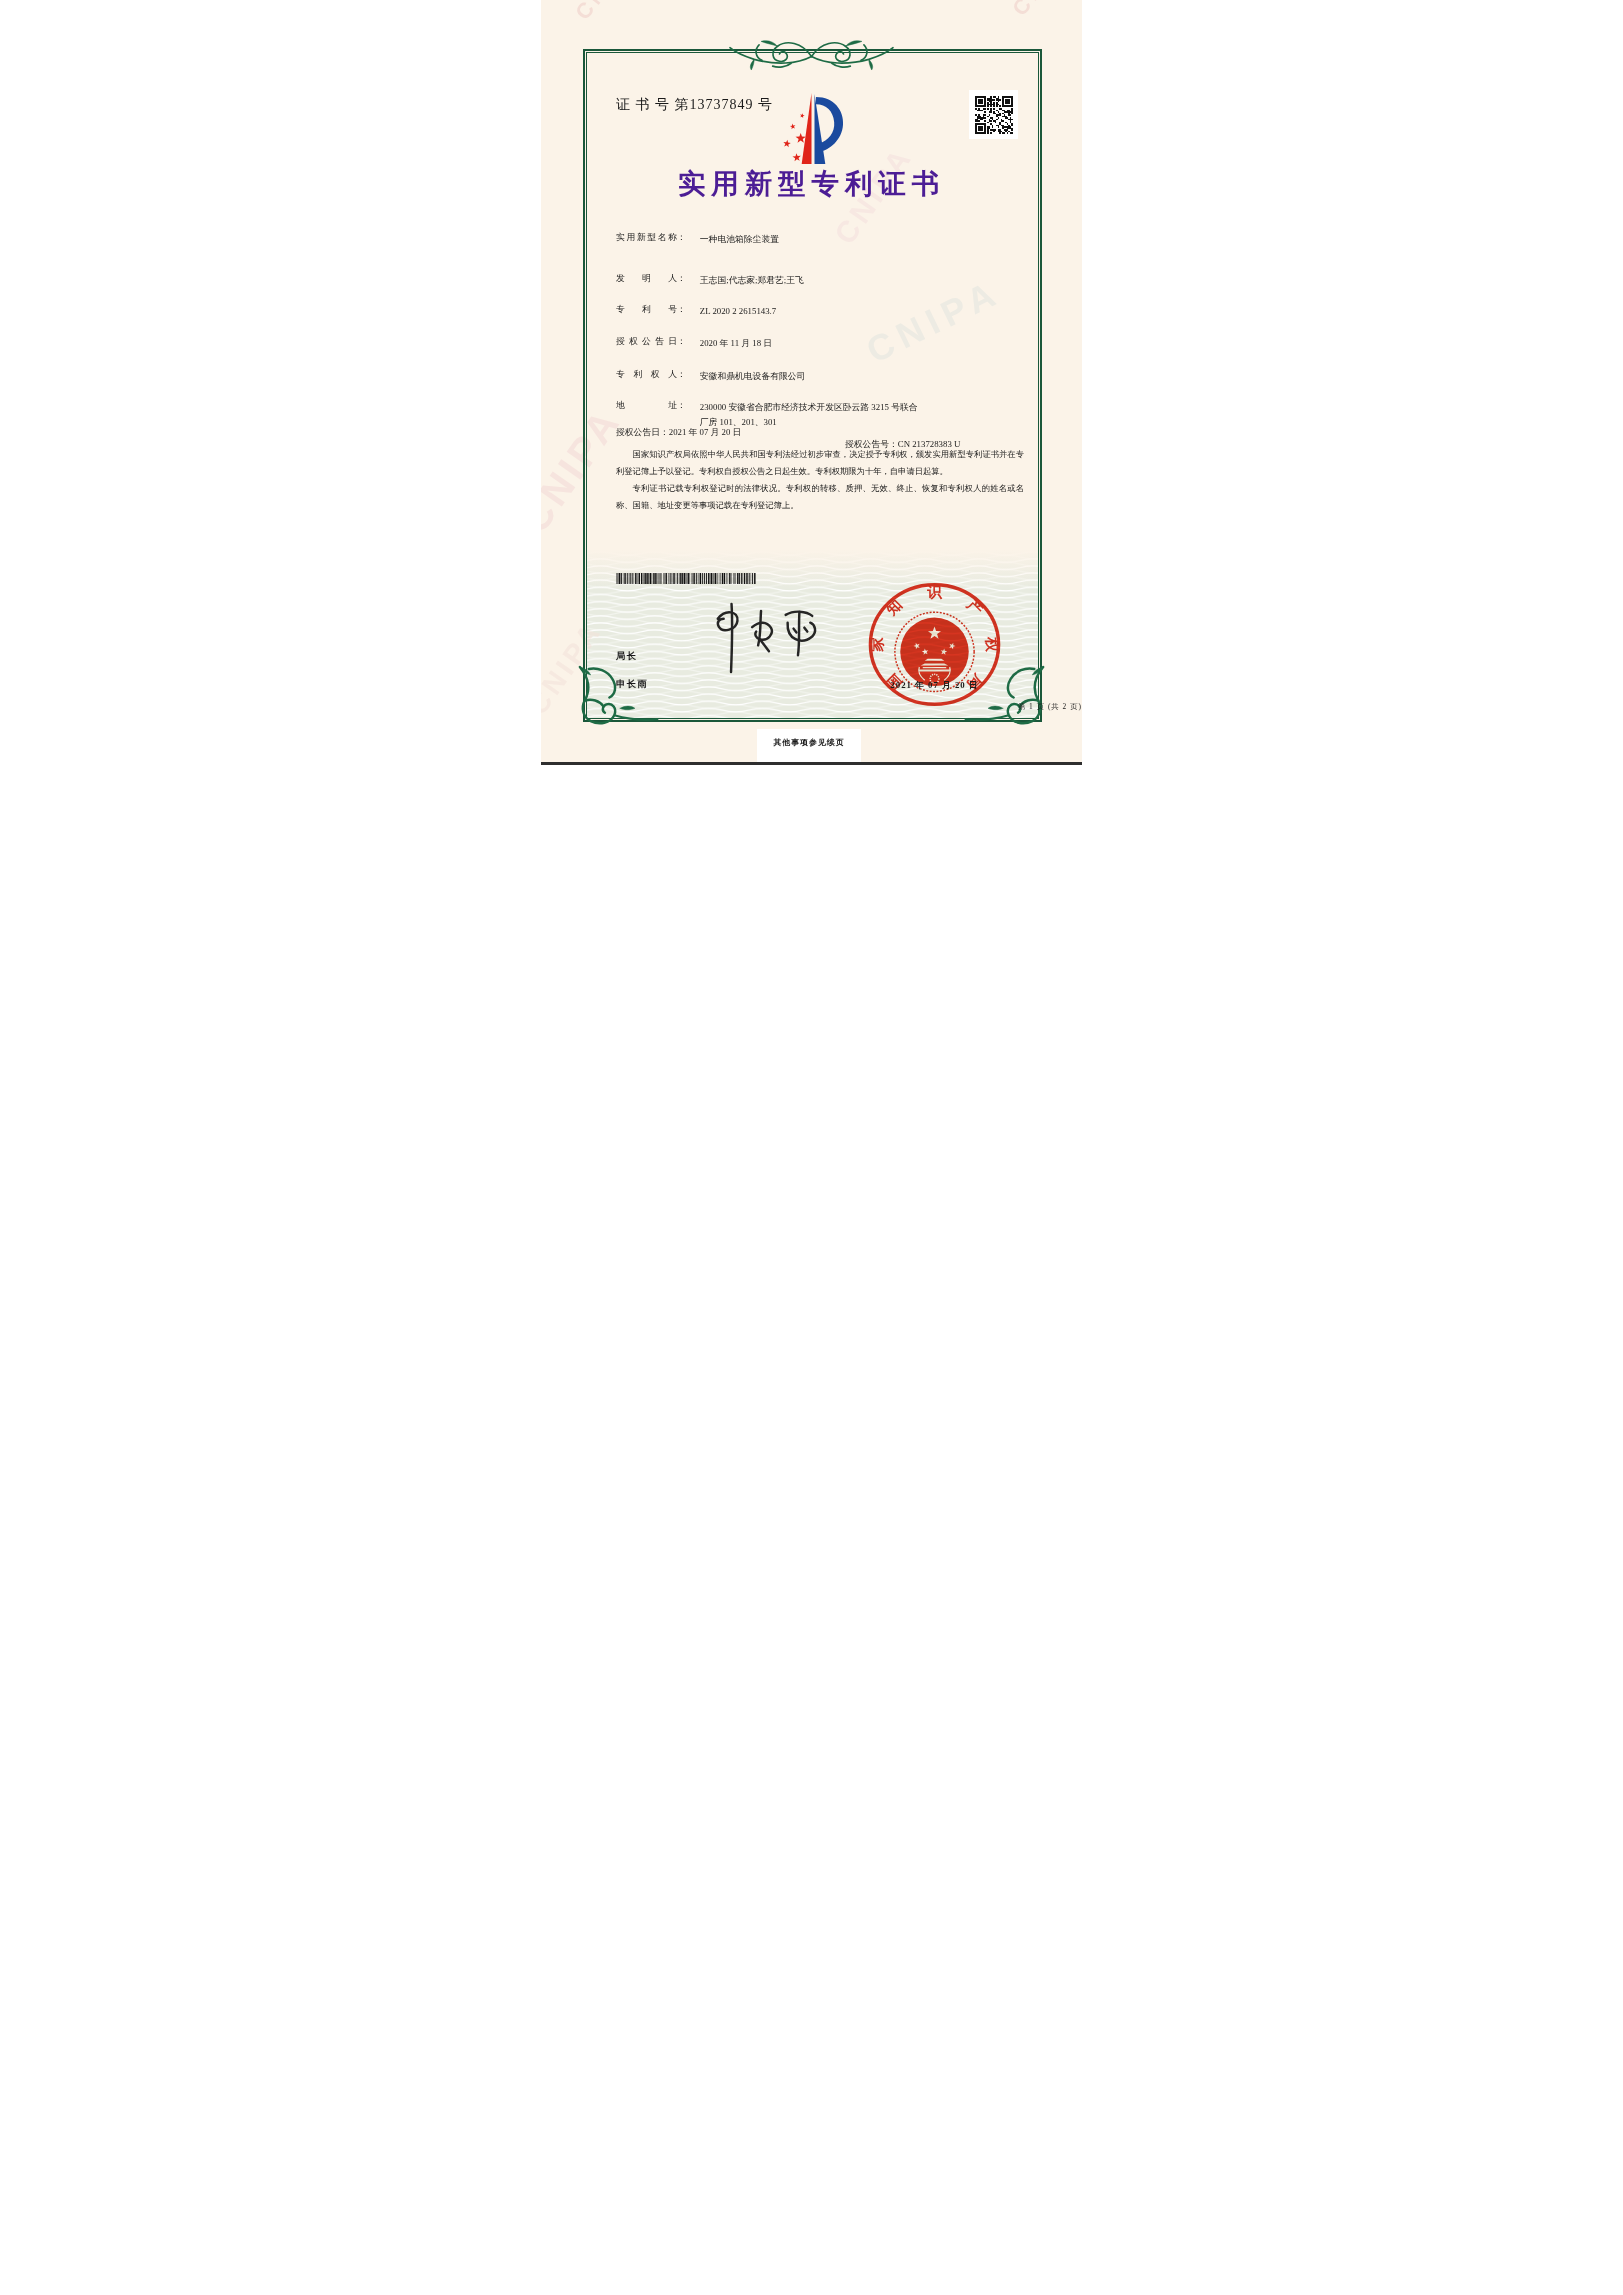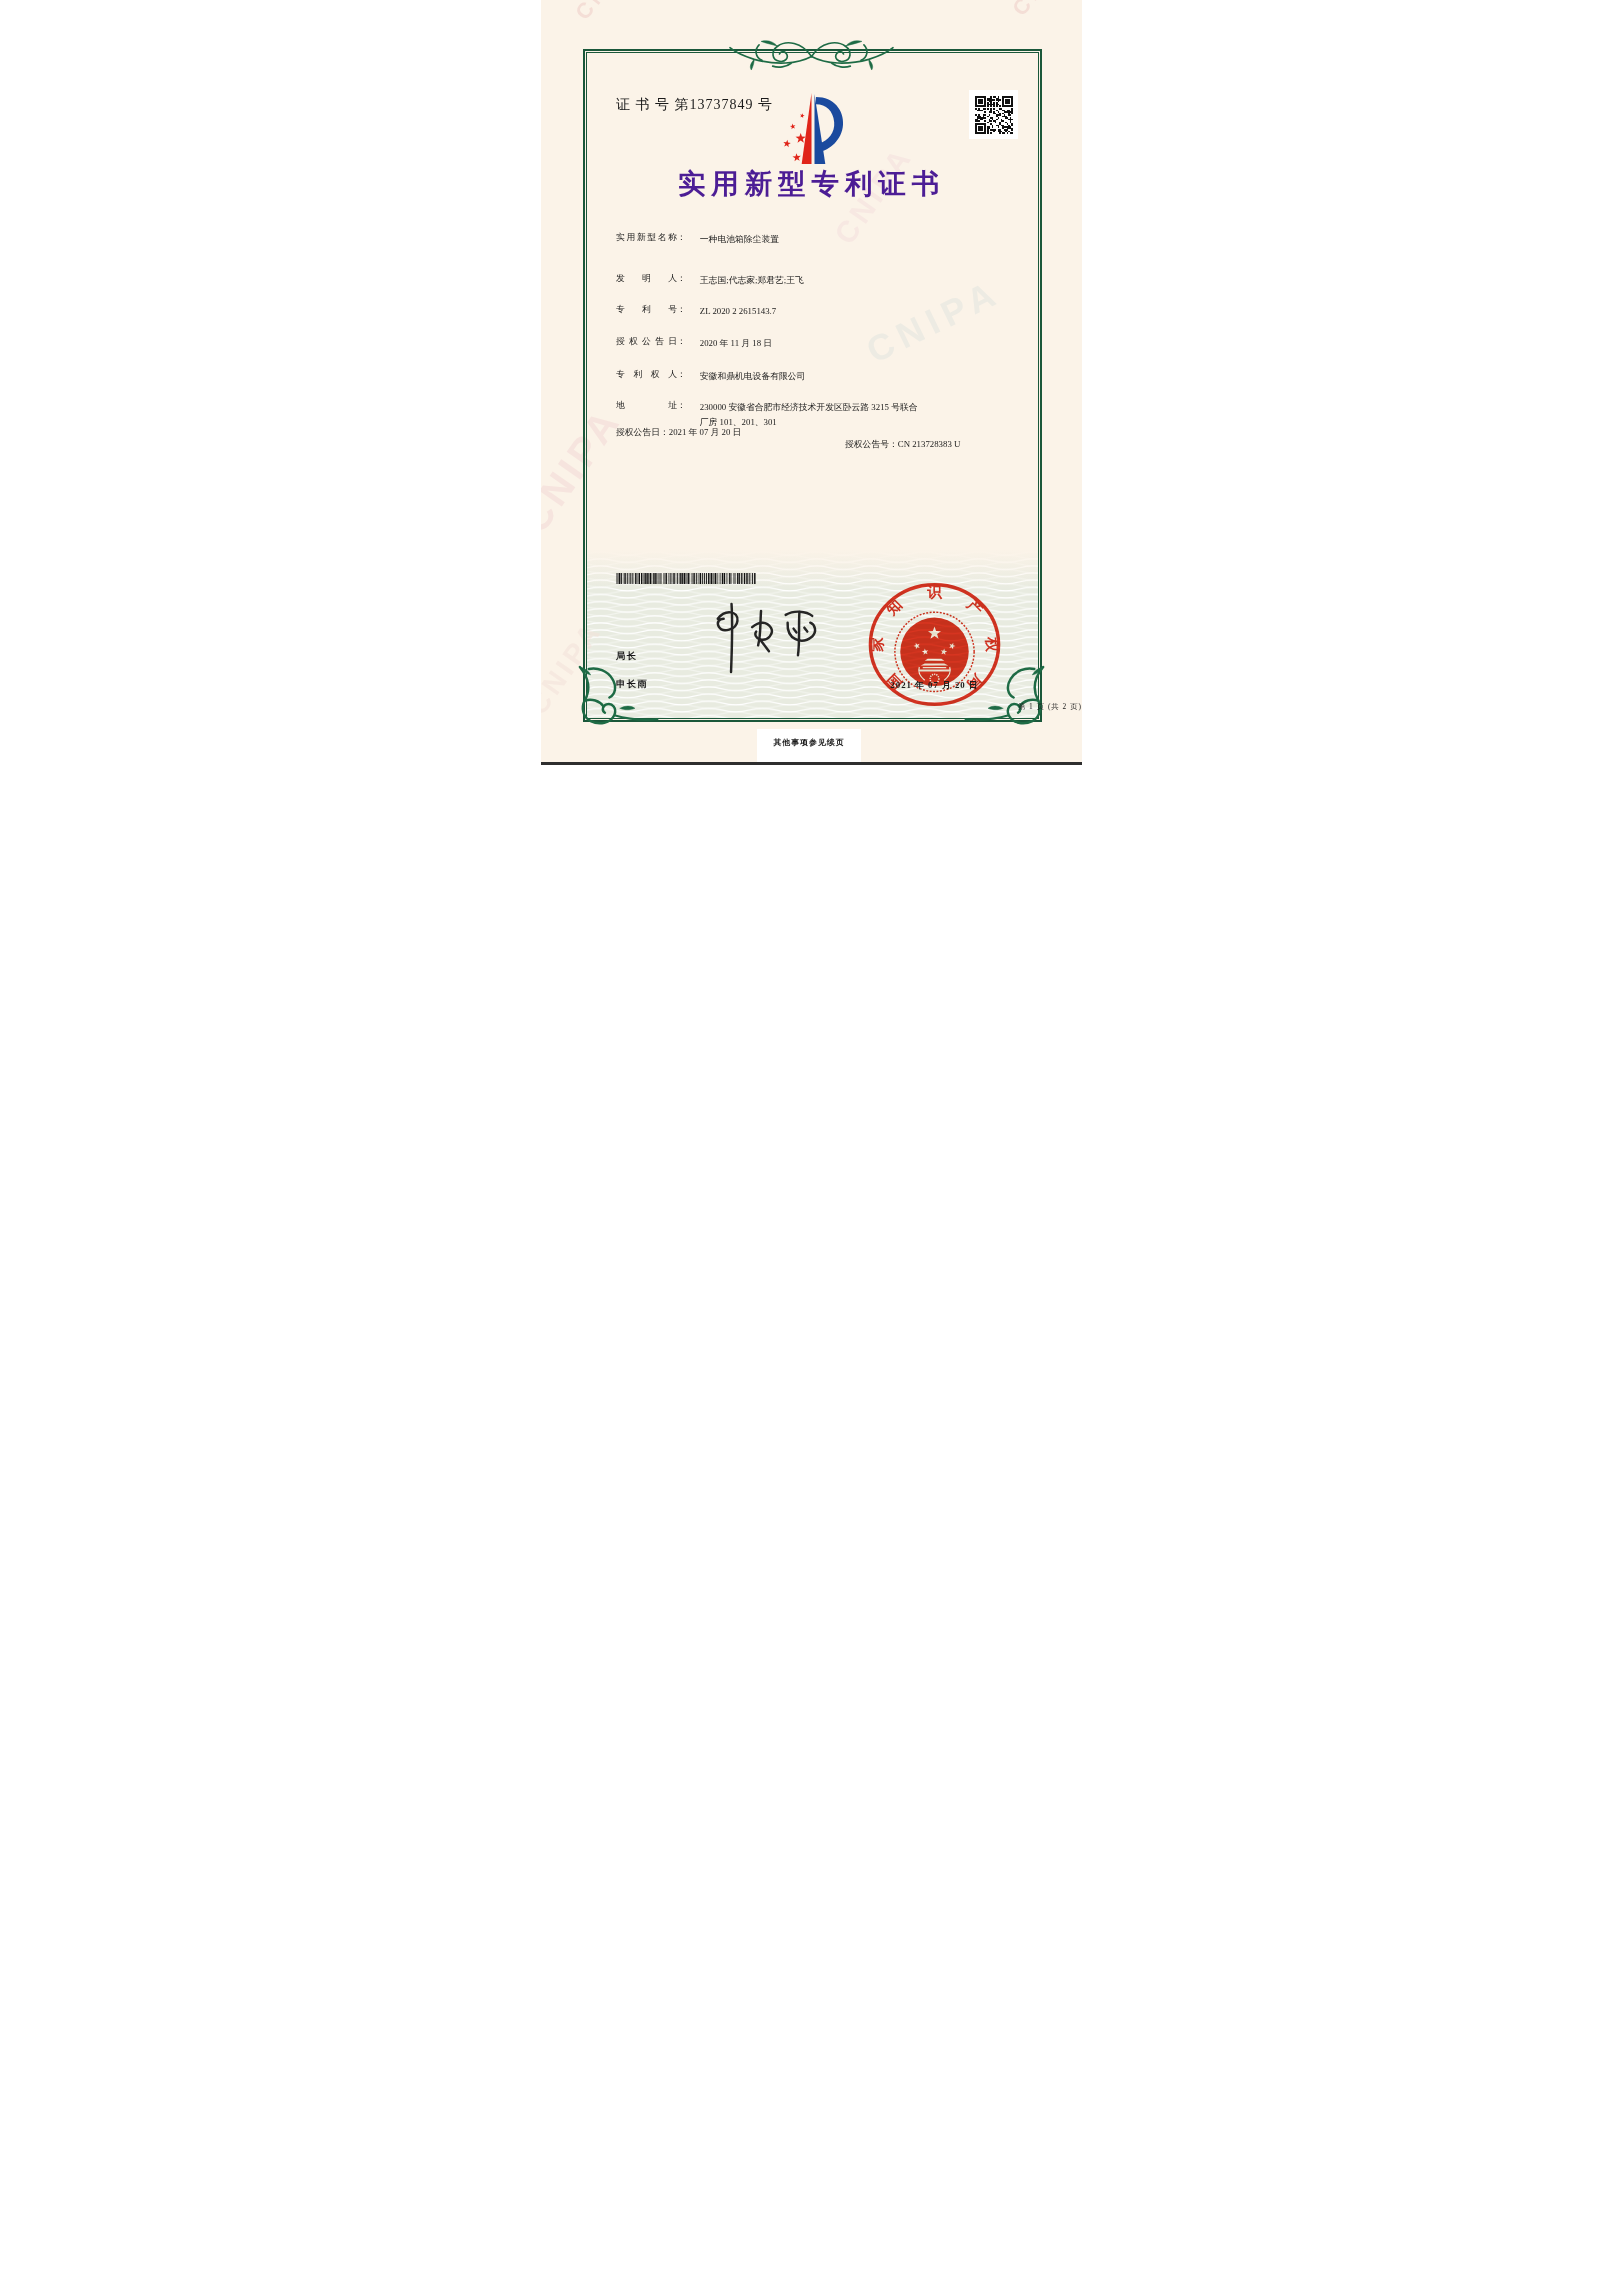--- a/index.html
+++ b/index.html
@@ -473,20 +473,24 @@
     <span class="lbl">地　　　址</span><span class="colon">：</span><span class="val"><span>230000 安徽省合肥市经济技术开发区卧云路 3215 号联合</span><br><span>厂房 101、201、301</span></span>
   </div>
 
   <div class="grant-row">
     <span>授权公告日</span><span class="colon">：</span><span>2021 年 07 月 20 日</span>
     <span class="grant-2">
       <span>授权公告号</span><span class="colon">：</span><span>CN 213728383 U</span>
     </span>
   </div>
 
+  <div class="paras">
+    <p>国家知识产权局依照中华人民共和国专利法经过初步审查，决定授予专利权，颁发实用新型专利证书并在专利登记簿上予以登记。专利权自授权公告之日起生效。专利权期限为十年，自申请日起算。</p>
+    <p>专利证书记载专利权登记时的法律状况。专利权的转移、质押、无效、终止、恢复和专利权人的姓名或名称、国籍、地址变更等事项记载在专利登记簿上。</p>
+  </div>
 
   <svg class="barcode" id="barcode" width="142" height="11.3" viewBox="0 0 290 23">
       <rect x="0" y="0" width="1" height="23" fill="#111"></rect>
       <rect x="3" y="0" width="2" height="23" fill="#111"></rect>
       <rect x="6" y="0" width="3" height="23" fill="#111"></rect>
       <rect x="10" y="0" width="2" height="23" fill="#111"></rect>
       <rect x="14" y="0" width="1" height="23" fill="#111"></rect>
       <rect x="17" y="0" width="3" height="23" fill="#111"></rect>
       <rect x="22" y="0" width="2" height="23" fill="#111"></rect>
       <rect x="26" y="0" width="1" height="23" fill="#111"></rect>

